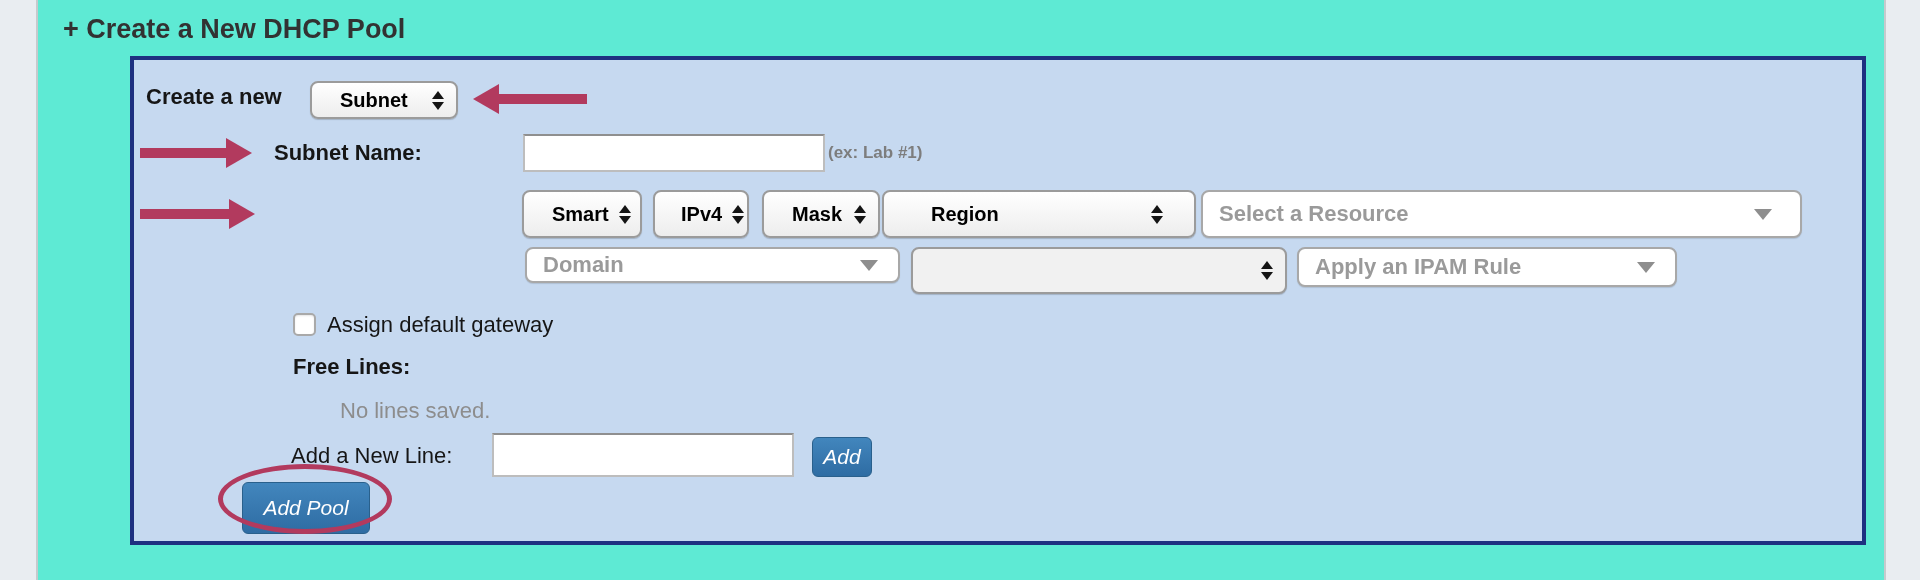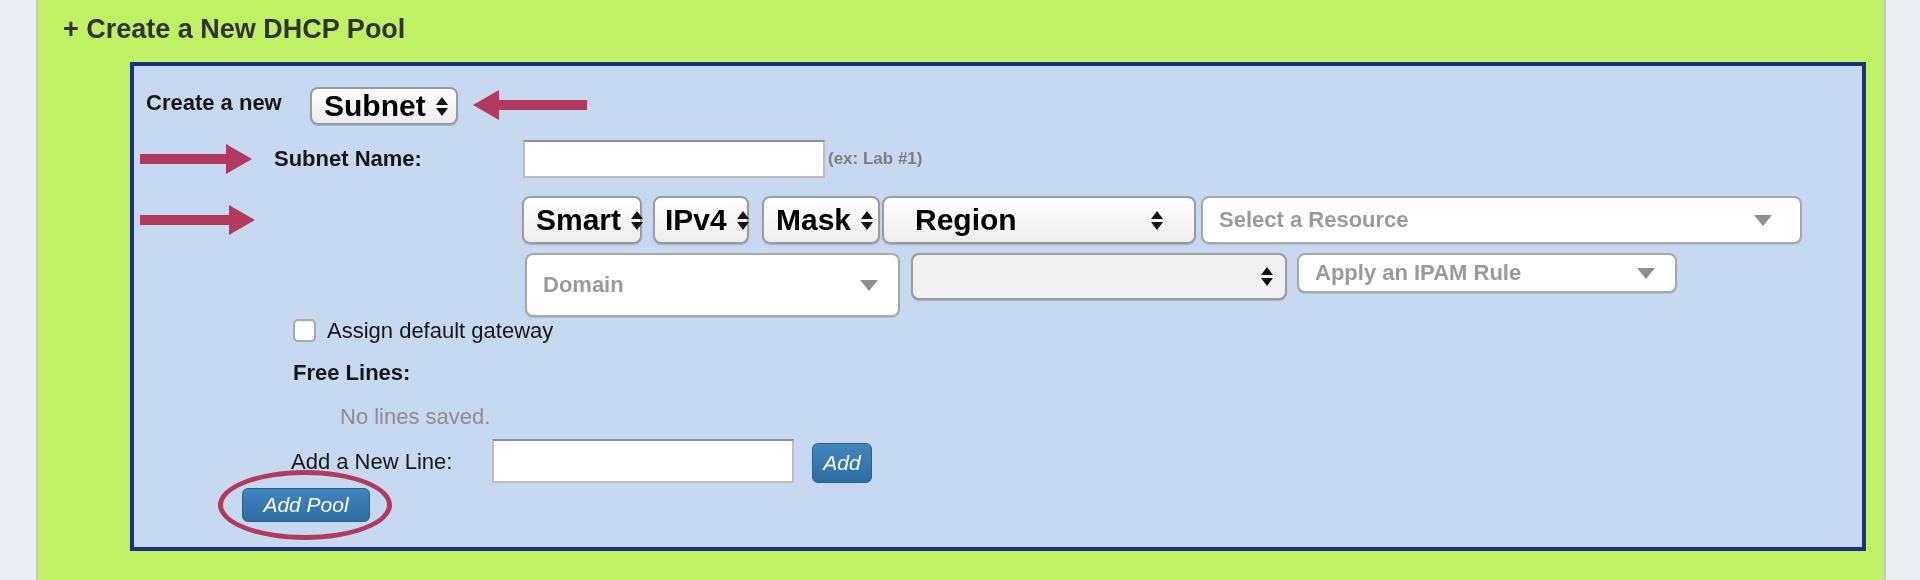--- a/index.html
+++ b/index.html
@@ -6,38 +6,38 @@
     --panel-bg:#c6d9f0;
     --panel-border:#1e3080;
     --annotation:#b23a5e;
     --btn-top:#4286bd;
     --btn-bottom:#2e6ca3;
     --btn-border:#29608c;
   }
   *{box-sizing:border-box;margin:0;padding:0}
   html,body{width:1920px;height:580px;background:#fff;overflow:hidden;
     font-family:"Liberation Sans",sans-serif;}
-  .page{position:relative;width:1920px;height:580px;background:#bef264;}
+  .page{position:relative;width:1920px;height:580px;background:#5eead4;}
   .strip{position:absolute;top:0;height:580px;background:#e9edf1;}
   .strip.left{left:0;width:38px;border-right:2px solid #c6cacd;}
   .strip.right{left:1884px;width:36px;border-left:2px solid #c6cacd;}
   .hdr{position:absolute;left:63px;top:14px;font-size:27px;font-weight:bold;color:#323232;}
-  .panel{position:absolute;left:130px;top:62px;width:1736px;height:489px;
+  .panel{position:absolute;left:130px;top:56px;width:1736px;height:489px;
     background:var(--panel-bg);border:4px solid var(--panel-border);}
   .lbl{position:absolute;font-size:22px;color:#161616;white-space:nowrap;}
   .b{font-weight:bold;}
   .muted{color:#8d8d8d;}
   .hint{position:absolute;font-size:17px;font-weight:bold;color:#7d7d7d;white-space:nowrap;}
 
   
   .nselect{position:absolute;display:flex;align-items:center;justify-content:space-between;
     padding:0 12px;background:linear-gradient(180deg,#ffffff,#ededed);
     border:2px solid #9b9b9b;border-radius:8px;box-shadow:0 1px 1px rgba(0,0,0,.18);
     cursor:default;}
-  .nselect .nval{font-size:30px;font-weight:bold;color:#000;white-space:nowrap;}
+  .nselect .nval{font-size:20px;font-weight:bold;color:#000;white-space:nowrap;margin-left:16px;}
   .spin{display:flex;flex-direction:column;align-items:center;margin-left:10px;}
   .spin .tu{width:0;height:0;border-left:6px solid transparent;border-right:6px solid transparent;
     border-bottom:8px solid #141414;margin-bottom:3px;}
   .spin .td{width:0;height:0;border-left:6px solid transparent;border-right:6px solid transparent;
     border-top:8px solid #141414;}
   .nselect.empty{background:#f1f1f1;}
 
   
   .combo{position:absolute;display:flex;align-items:center;background:#fff;
     border:2px solid #a8a8a8;border-radius:8px;padding:0 16px;
@@ -132,21 +132,21 @@
       <span class="spin">
           <i class="tu"></i>
           <i class="td"></i>
         </span>
     </div>
     <div class="combo" style="left:1067px;top:130px;width:601px;height:48px">
       <span class="cval">Select a Resource</span>
       <span class="caret" style="right:28px"></span>
     </div>
 
-    <div class="combo" style="left:391px;top:187px;width:375px;height:64px">
+    <div class="combo" style="left:391px;top:187px;width:375px;height:36px">
       <span class="cval">Domain</span>
       <span class="caret" style="right:20px"></span>
     </div>
     <div class="nselect empty" style="left:777px;top:187px;width:376px;height:47px">
       <span class="nval"></span>
       <span class="spin">
           <i class="tu"></i>
           <i class="td"></i>
         </span>
     </div>
@@ -158,17 +158,17 @@
     <div class="cbx" style="left:159px;top:253px"></div>
     <div class="lbl" style="left:193px;top:252px">Assign default gateway</div>
 
     <div class="lbl b" style="left:159px;top:294px">Free Lines:</div>
     <div class="lbl muted" style="left:206px;top:338px">No lines saved.</div>
 
     <div class="lbl" style="left:157px;top:383px">Add a New Line:</div>
     <input type="text" class="tinput" style="left: 358px; top: 373px; width: 302px; height: 44px;" value="">
     <button class="btn" style="left:678px;top:377px;width:60px;height:40px">Add</button>
 
-    <button class="btn" style="left:108px;top:422px;width:128px;height:34px">Add Pool</button>
+    <button class="btn" style="left:108px;top:422px;width:128px;height:52px">Add Pool</button>
     <div class="ellipse" style="left:84px;top:404px;width:174px;height:70px"></div>
 
   </div>
 </div>
 
 </body></html>

